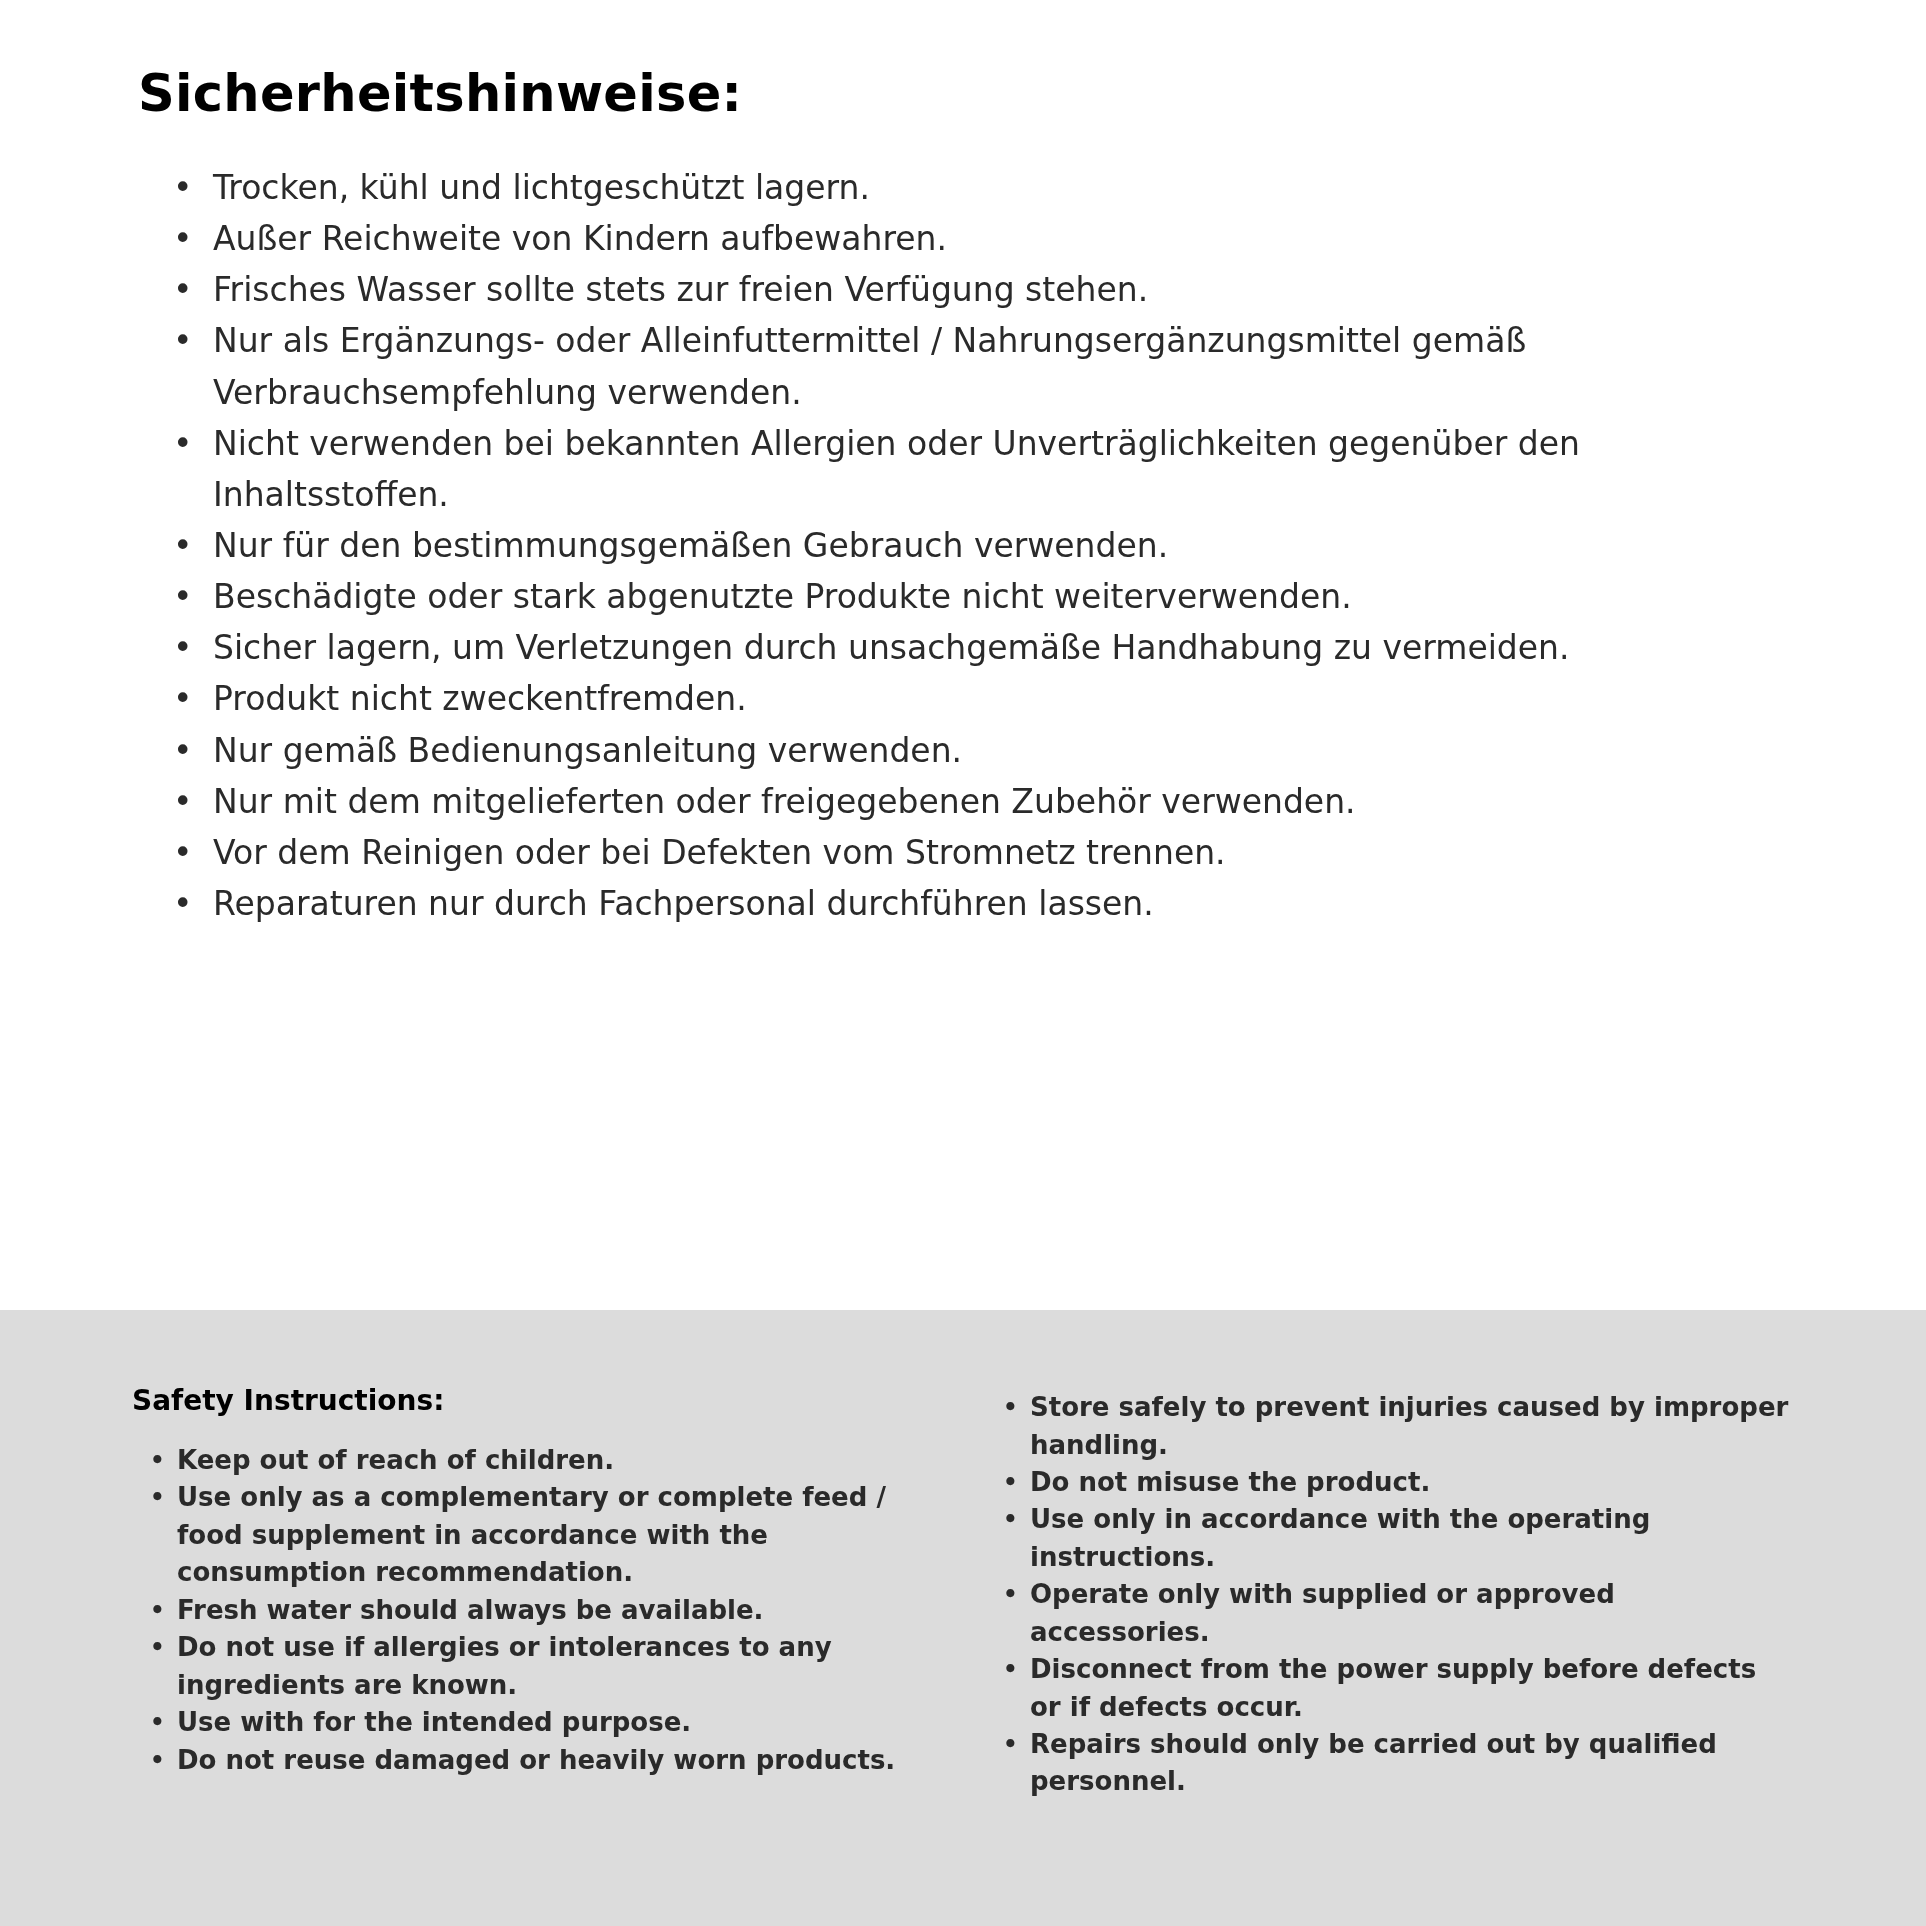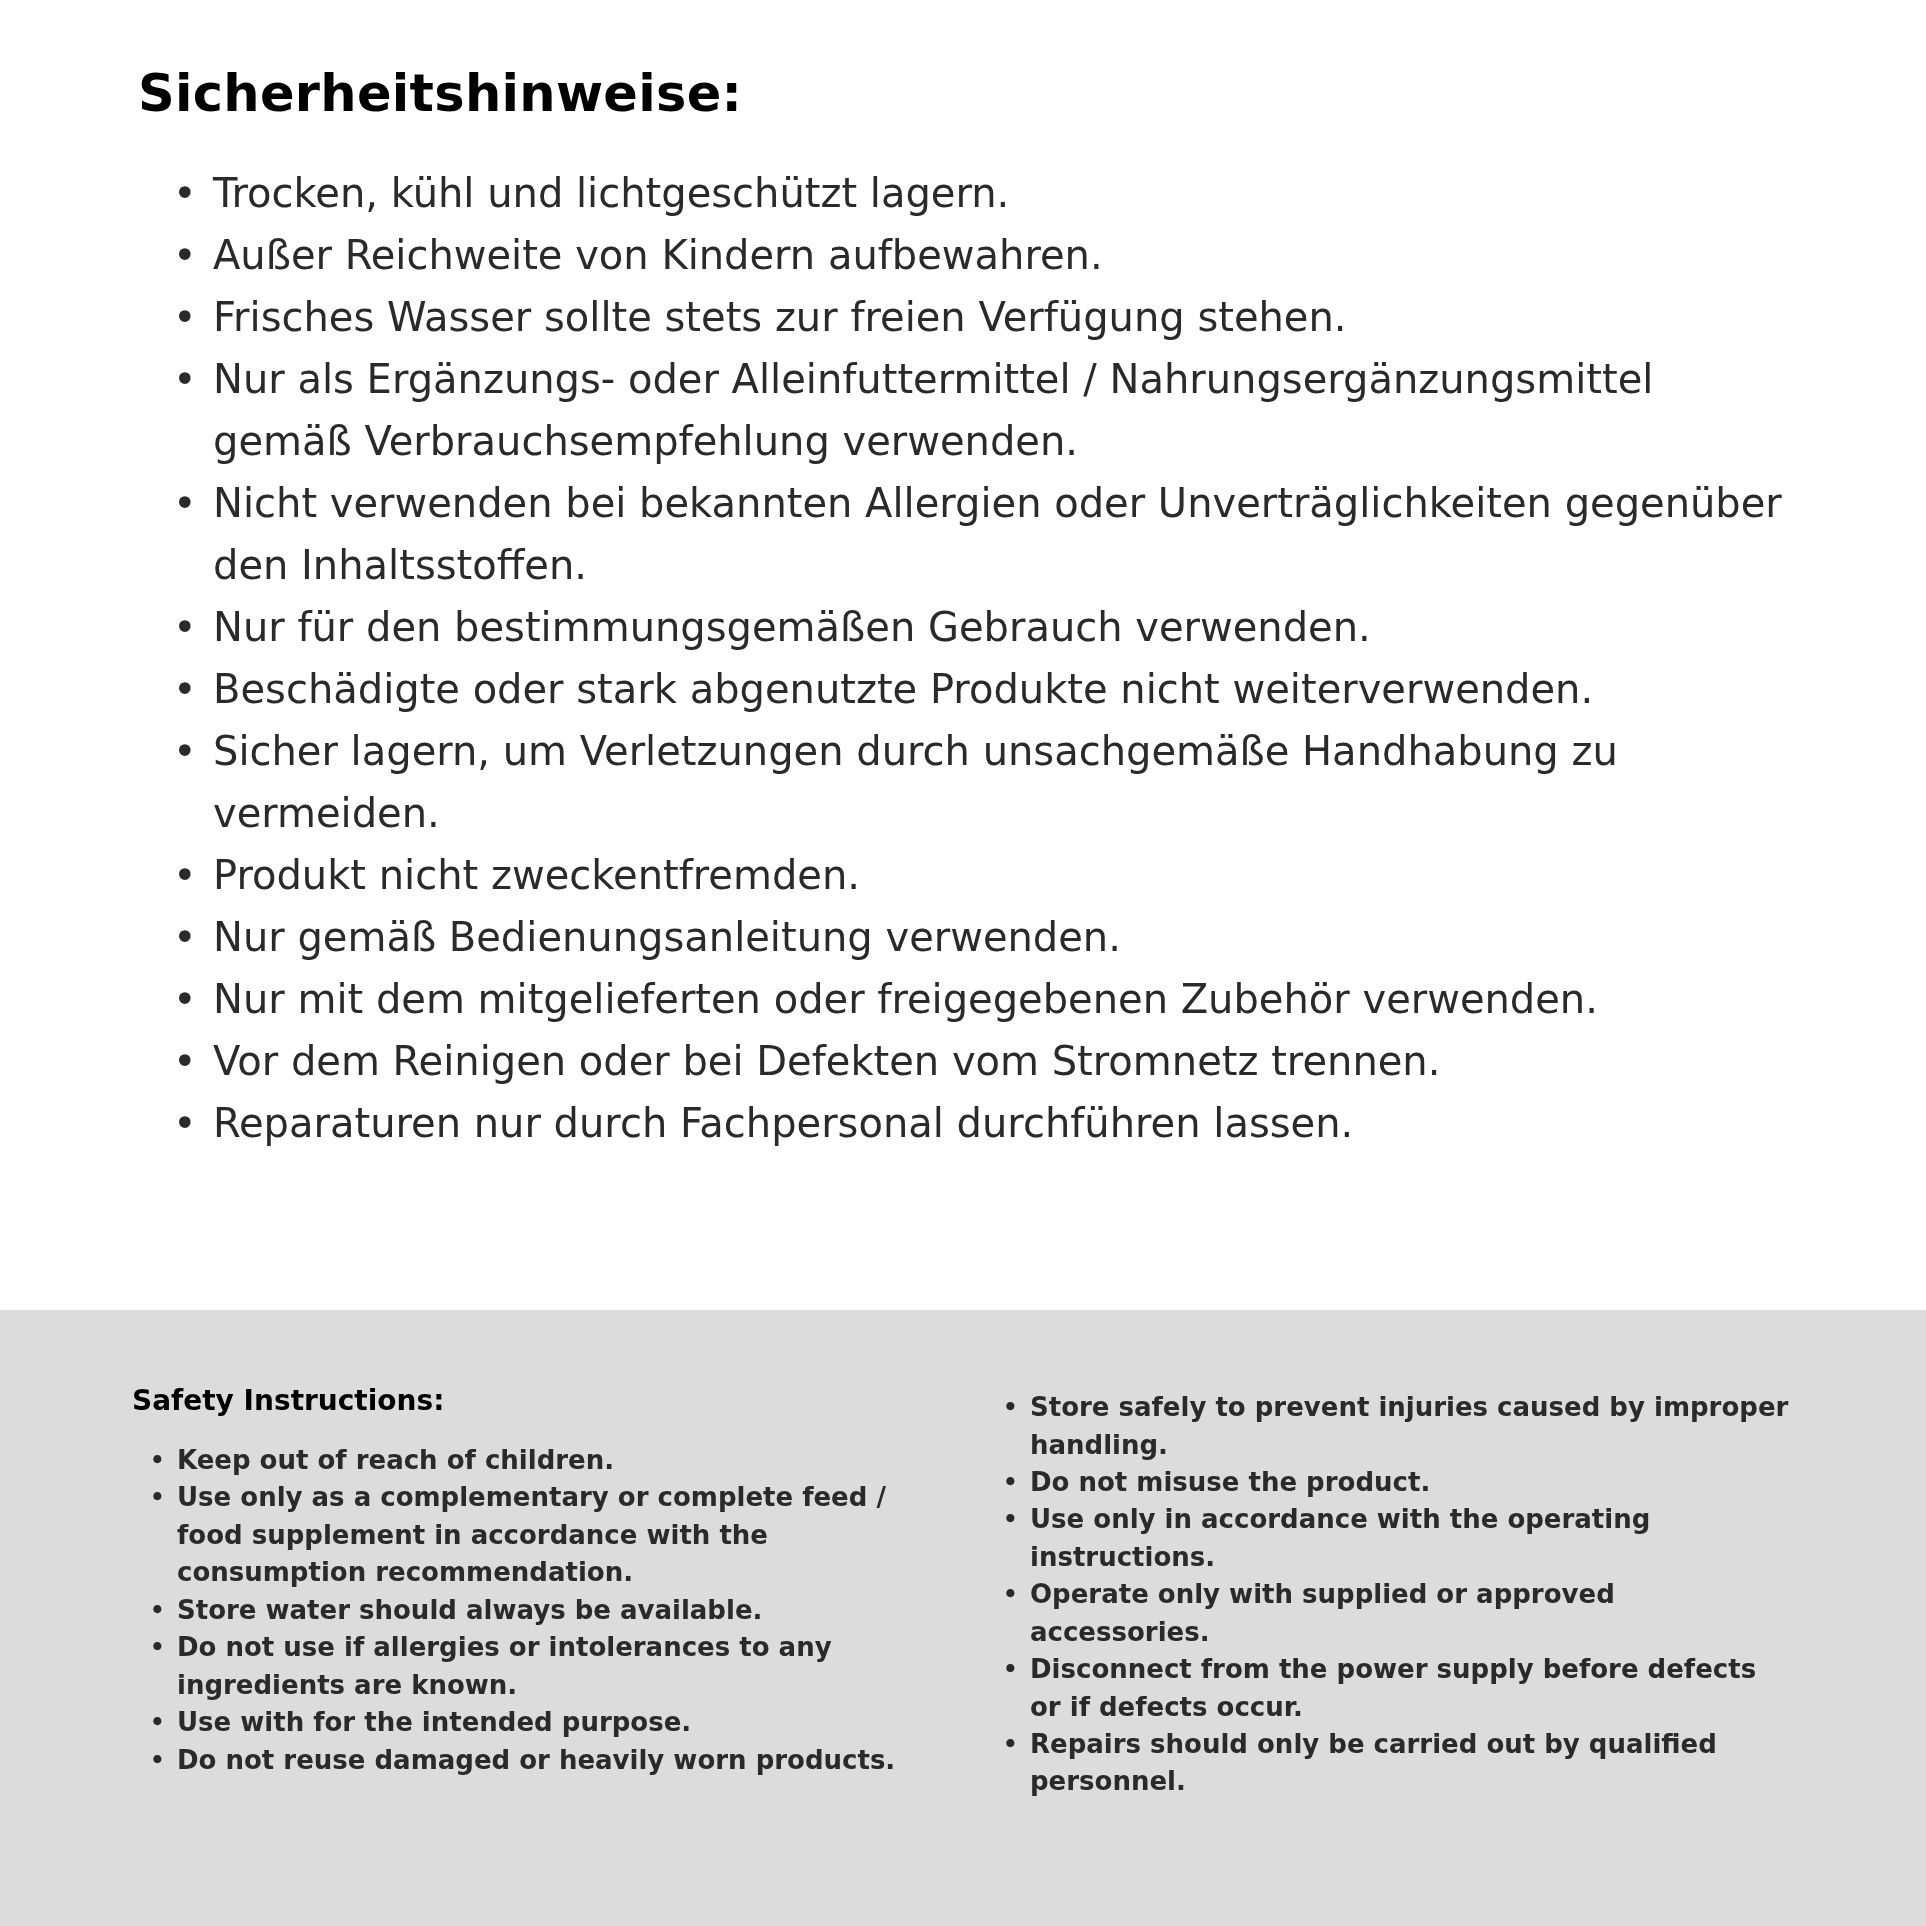--- a/index.html
+++ b/index.html
@@ -30,21 +30,21 @@
     letter-spacing: 0.3px;
   }
   .german-list {
     list-style: none;
     margin-left: 35px;
     max-width: 1682px;
   }
   .german-list li {
     position: relative;
     padding-left: 40px;
-    font-size: 40px;
+    font-size: 33px;
     line-height: 1.55;
     color: #2a2a2a;
   }
   .german-list li::before {
     content: "\2022";
     position: absolute;
     left: 0;
     top: 0;
     color: #2a2a2a;
   }
@@ -109,21 +109,21 @@
       <li>Reparaturen nur durch Fachpersonal durchführen lassen.</li>
     </ul>
   </section>
 
   <section class="english-section">
     <div class="col">
       <h2 class="english-title">Safety Instructions:</h2>
       <ul class="english-list">
         <li>Keep out of reach of children.</li>
         <li>Use only as a complementary or complete feed / food supplement in accordance with the consumption recommendation.</li>
-        <li>Store water should always be available.</li>
+        <li>Fresh water should always be available.</li>
         <li>Do not use if allergies or intolerances to any ingredients are known.</li>
         <li>Use with for the intended purpose.</li>
         <li>Do not reuse damaged or heavily worn products.</li>
       </ul>
     </div>
     <div class="col">
       <ul class="english-list right">
         <li>Store safely to prevent injuries caused by improper handling.</li>
         <li>Do not misuse the product.</li>
         <li>Use only in accordance with the operating instructions.</li>

